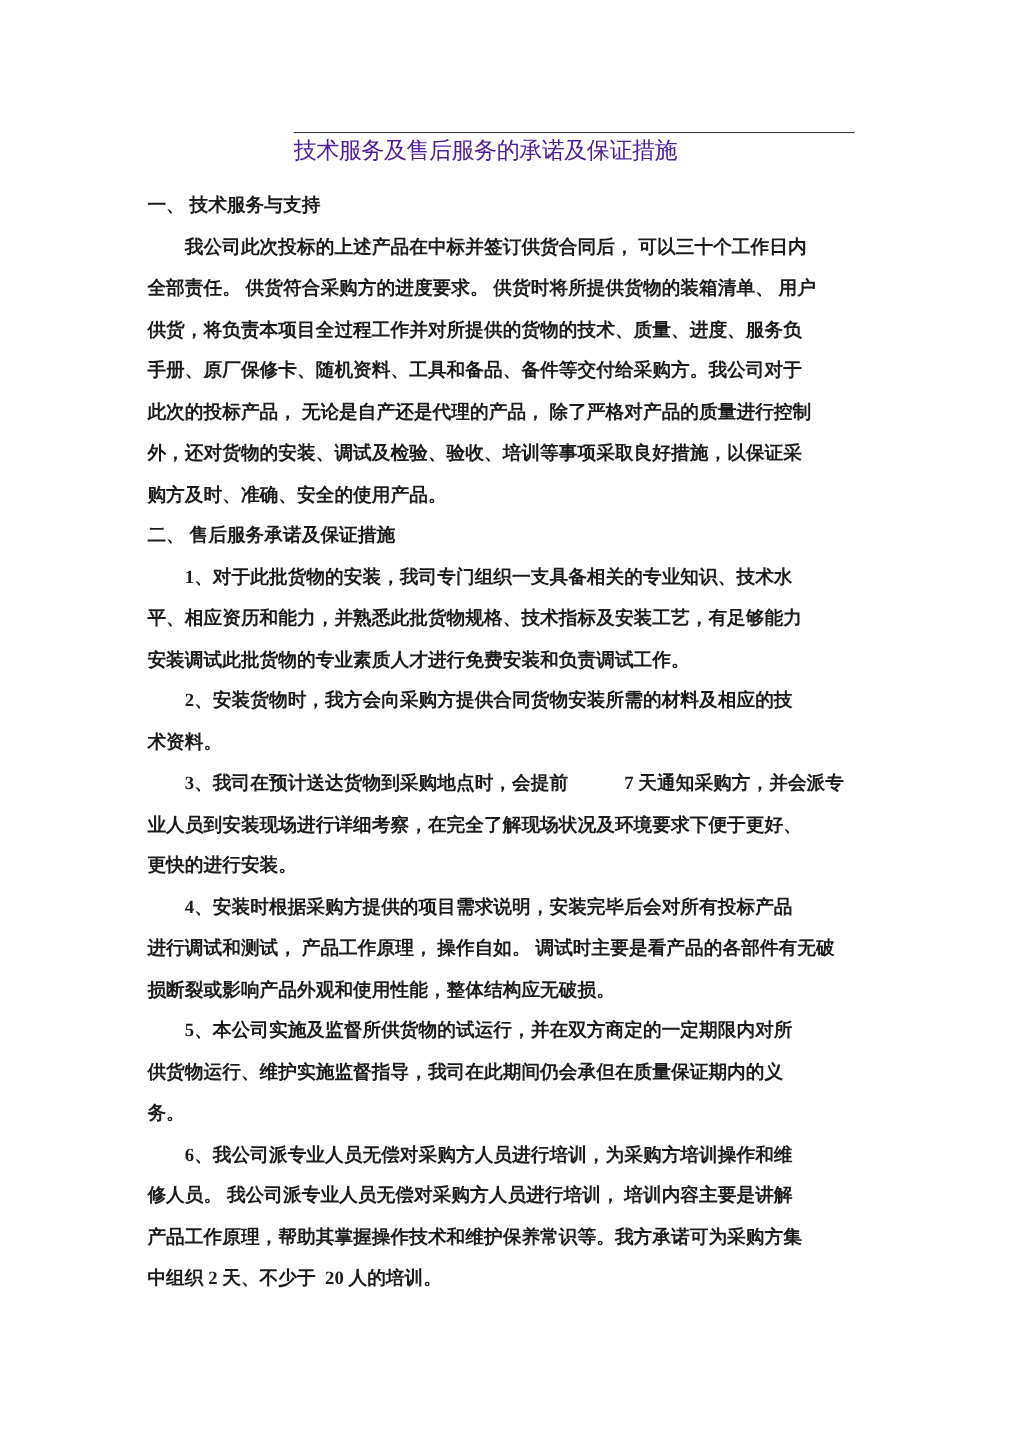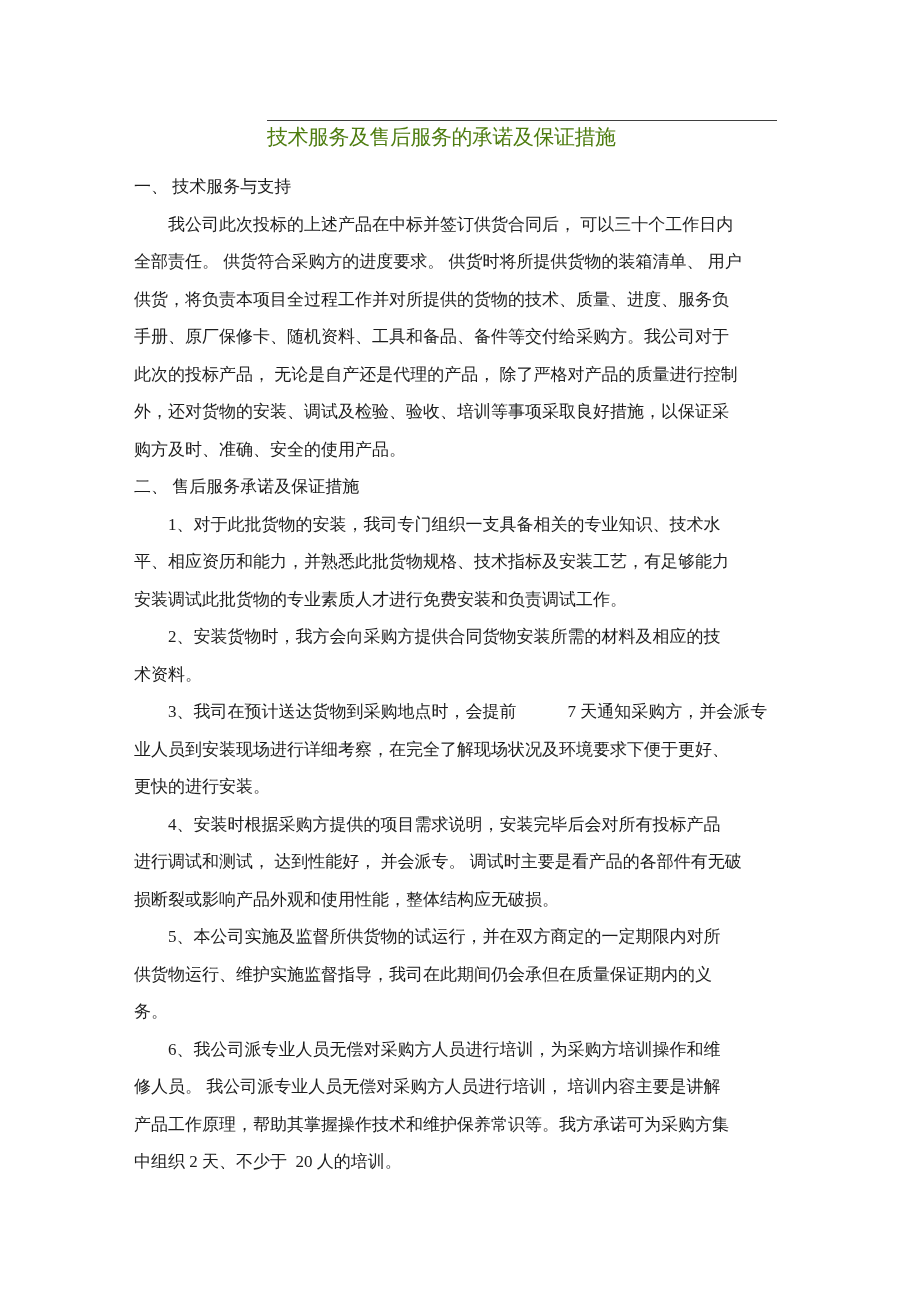--- a/index.html
+++ b/index.html
@@ -25,30 +25,31 @@
     background: #3f3f3f;
   }
   .doc-title {
     position: absolute;
     left: 267px;
     top: 125px;
     font-size: 21px;
     line-height: 24px;
     letter-spacing: -0.5px;
     white-space: pre;
-    color: #4d7c0f;
+    color: #4c1d95;
   }
   .doc-body {
     position: absolute;
     left: 134px;
     top: 168px;
     width: 660px;
     font-size: 17px;
     line-height: 37.5px;
     color: #1c1c1c;
+    font-weight: bold;
   }
   .doc-line {
     white-space: pre;
     letter-spacing: 0;
   }
   .doc-line.indent {
     text-indent: 2em;
   }
 </style>
 </head>
@@ -69,21 +70,21 @@
       <div class="doc-line">二、 售后服务承诺及保证措施</div>
       <div class="doc-line indent">1、对于此批货物的安装，我司专门组织一支具备相关的专业知识、技术水</div>
       <div class="doc-line">平、相应资历和能力，并熟悉此批货物规格、技术指标及安装工艺，有足够能力</div>
       <div class="doc-line">安装调试此批货物的专业素质人才进行免费安装和负责调试工作。</div>
       <div class="doc-line indent">2、安装货物时，我方会向采购方提供合同货物安装所需的材料及相应的技</div>
       <div class="doc-line">术资料。</div>
       <div class="doc-line indent">3、我司在预计送达货物到采购地点时，会提前　　　7 天通知采购方，并会派专</div>
       <div class="doc-line">业人员到安装现场进行详细考察，在完全了解现场状况及环境要求下便于更好、</div>
       <div class="doc-line">更快的进行安装。</div>
       <div class="doc-line indent">4、安装时根据采购方提供的项目需求说明，安装完毕后会对所有投标产品</div>
-      <div class="doc-line">进行调试和测试， 达到性能好， 并会派专。 调试时主要是看产品的各部件有无破</div>
+      <div class="doc-line">进行调试和测试， 产品工作原理， 操作自如。 调试时主要是看产品的各部件有无破</div>
       <div class="doc-line">损断裂或影响产品外观和使用性能，整体结构应无破损。</div>
       <div class="doc-line indent">5、本公司实施及监督所供货物的试运行，并在双方商定的一定期限内对所</div>
       <div class="doc-line">供货物运行、维护实施监督指导，我司在此期间仍会承但在质量保证期内的义</div>
       <div class="doc-line">务。</div>
       <div class="doc-line indent">6、我公司派专业人员无偿对采购方人员进行培训，为采购方培训操作和维</div>
       <div class="doc-line">修人员。 我公司派专业人员无偿对采购方人员进行培训， 培训内容主要是讲解</div>
       <div class="doc-line">产品工作原理，帮助其掌握操作技术和维护保养常识等。我方承诺可为采购方集</div>
       <div class="doc-line">中组织 2 天、不少于  20 人的培训。</div>
     </div>
 </div>

